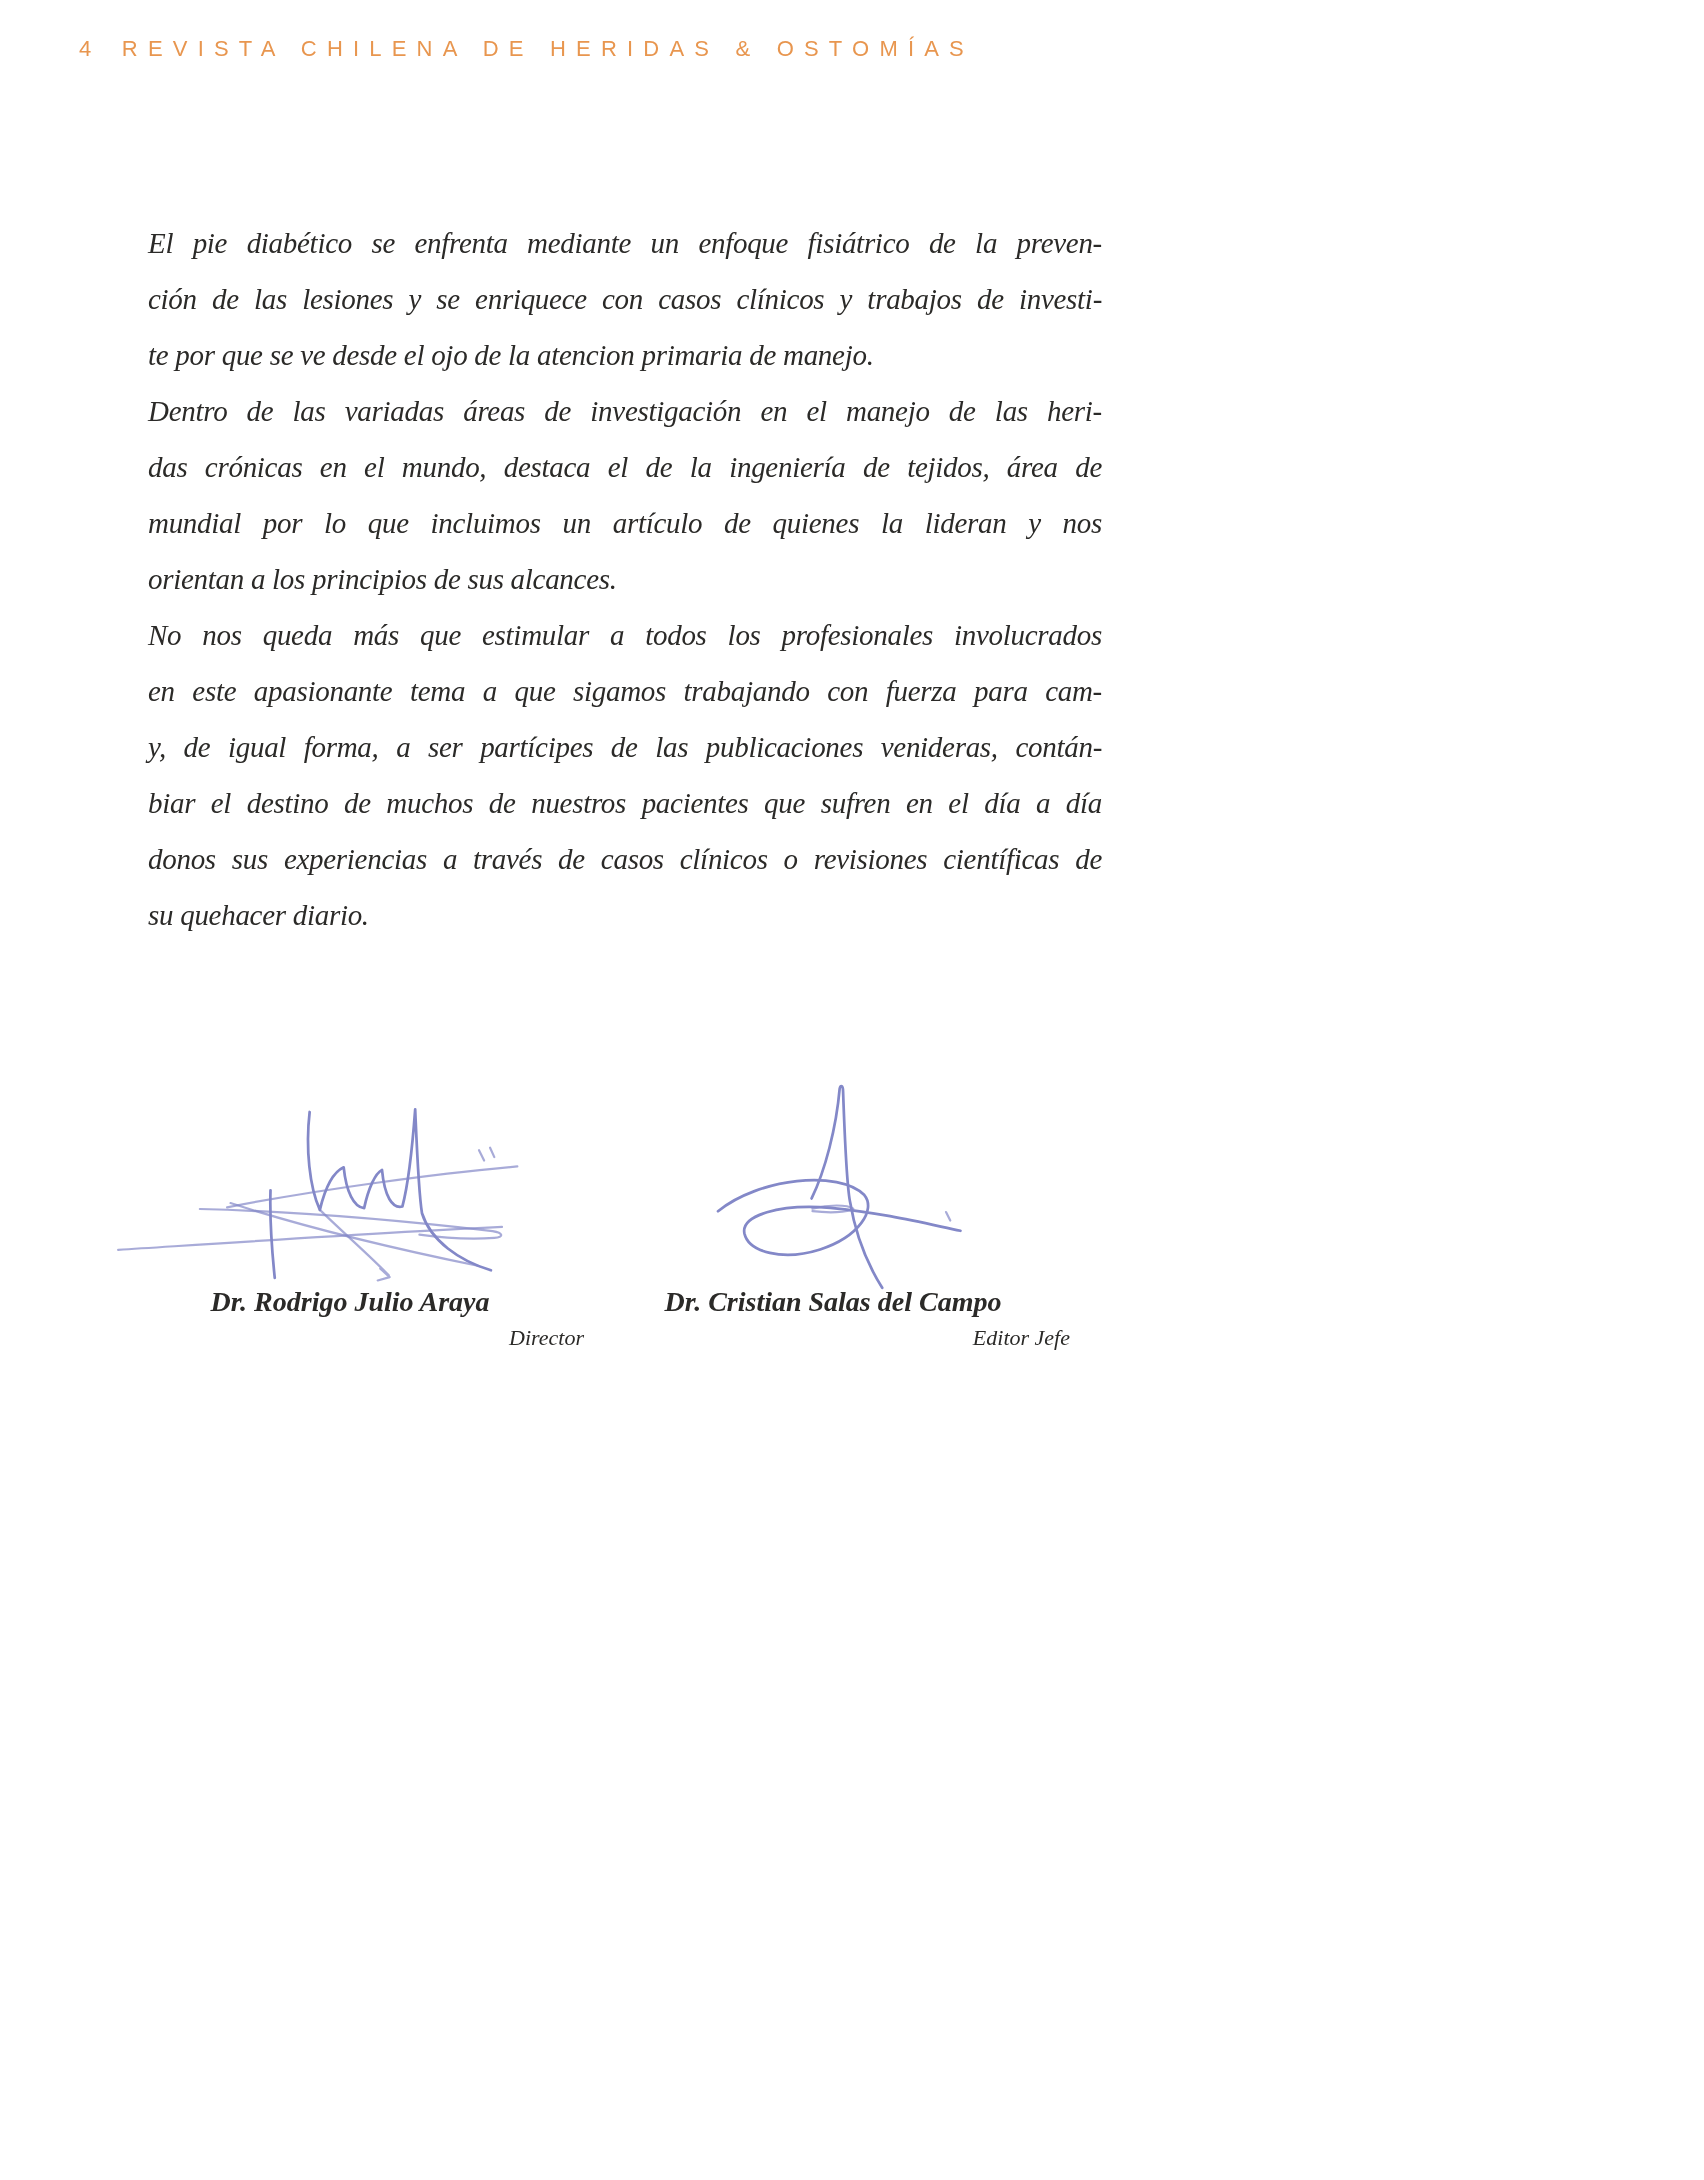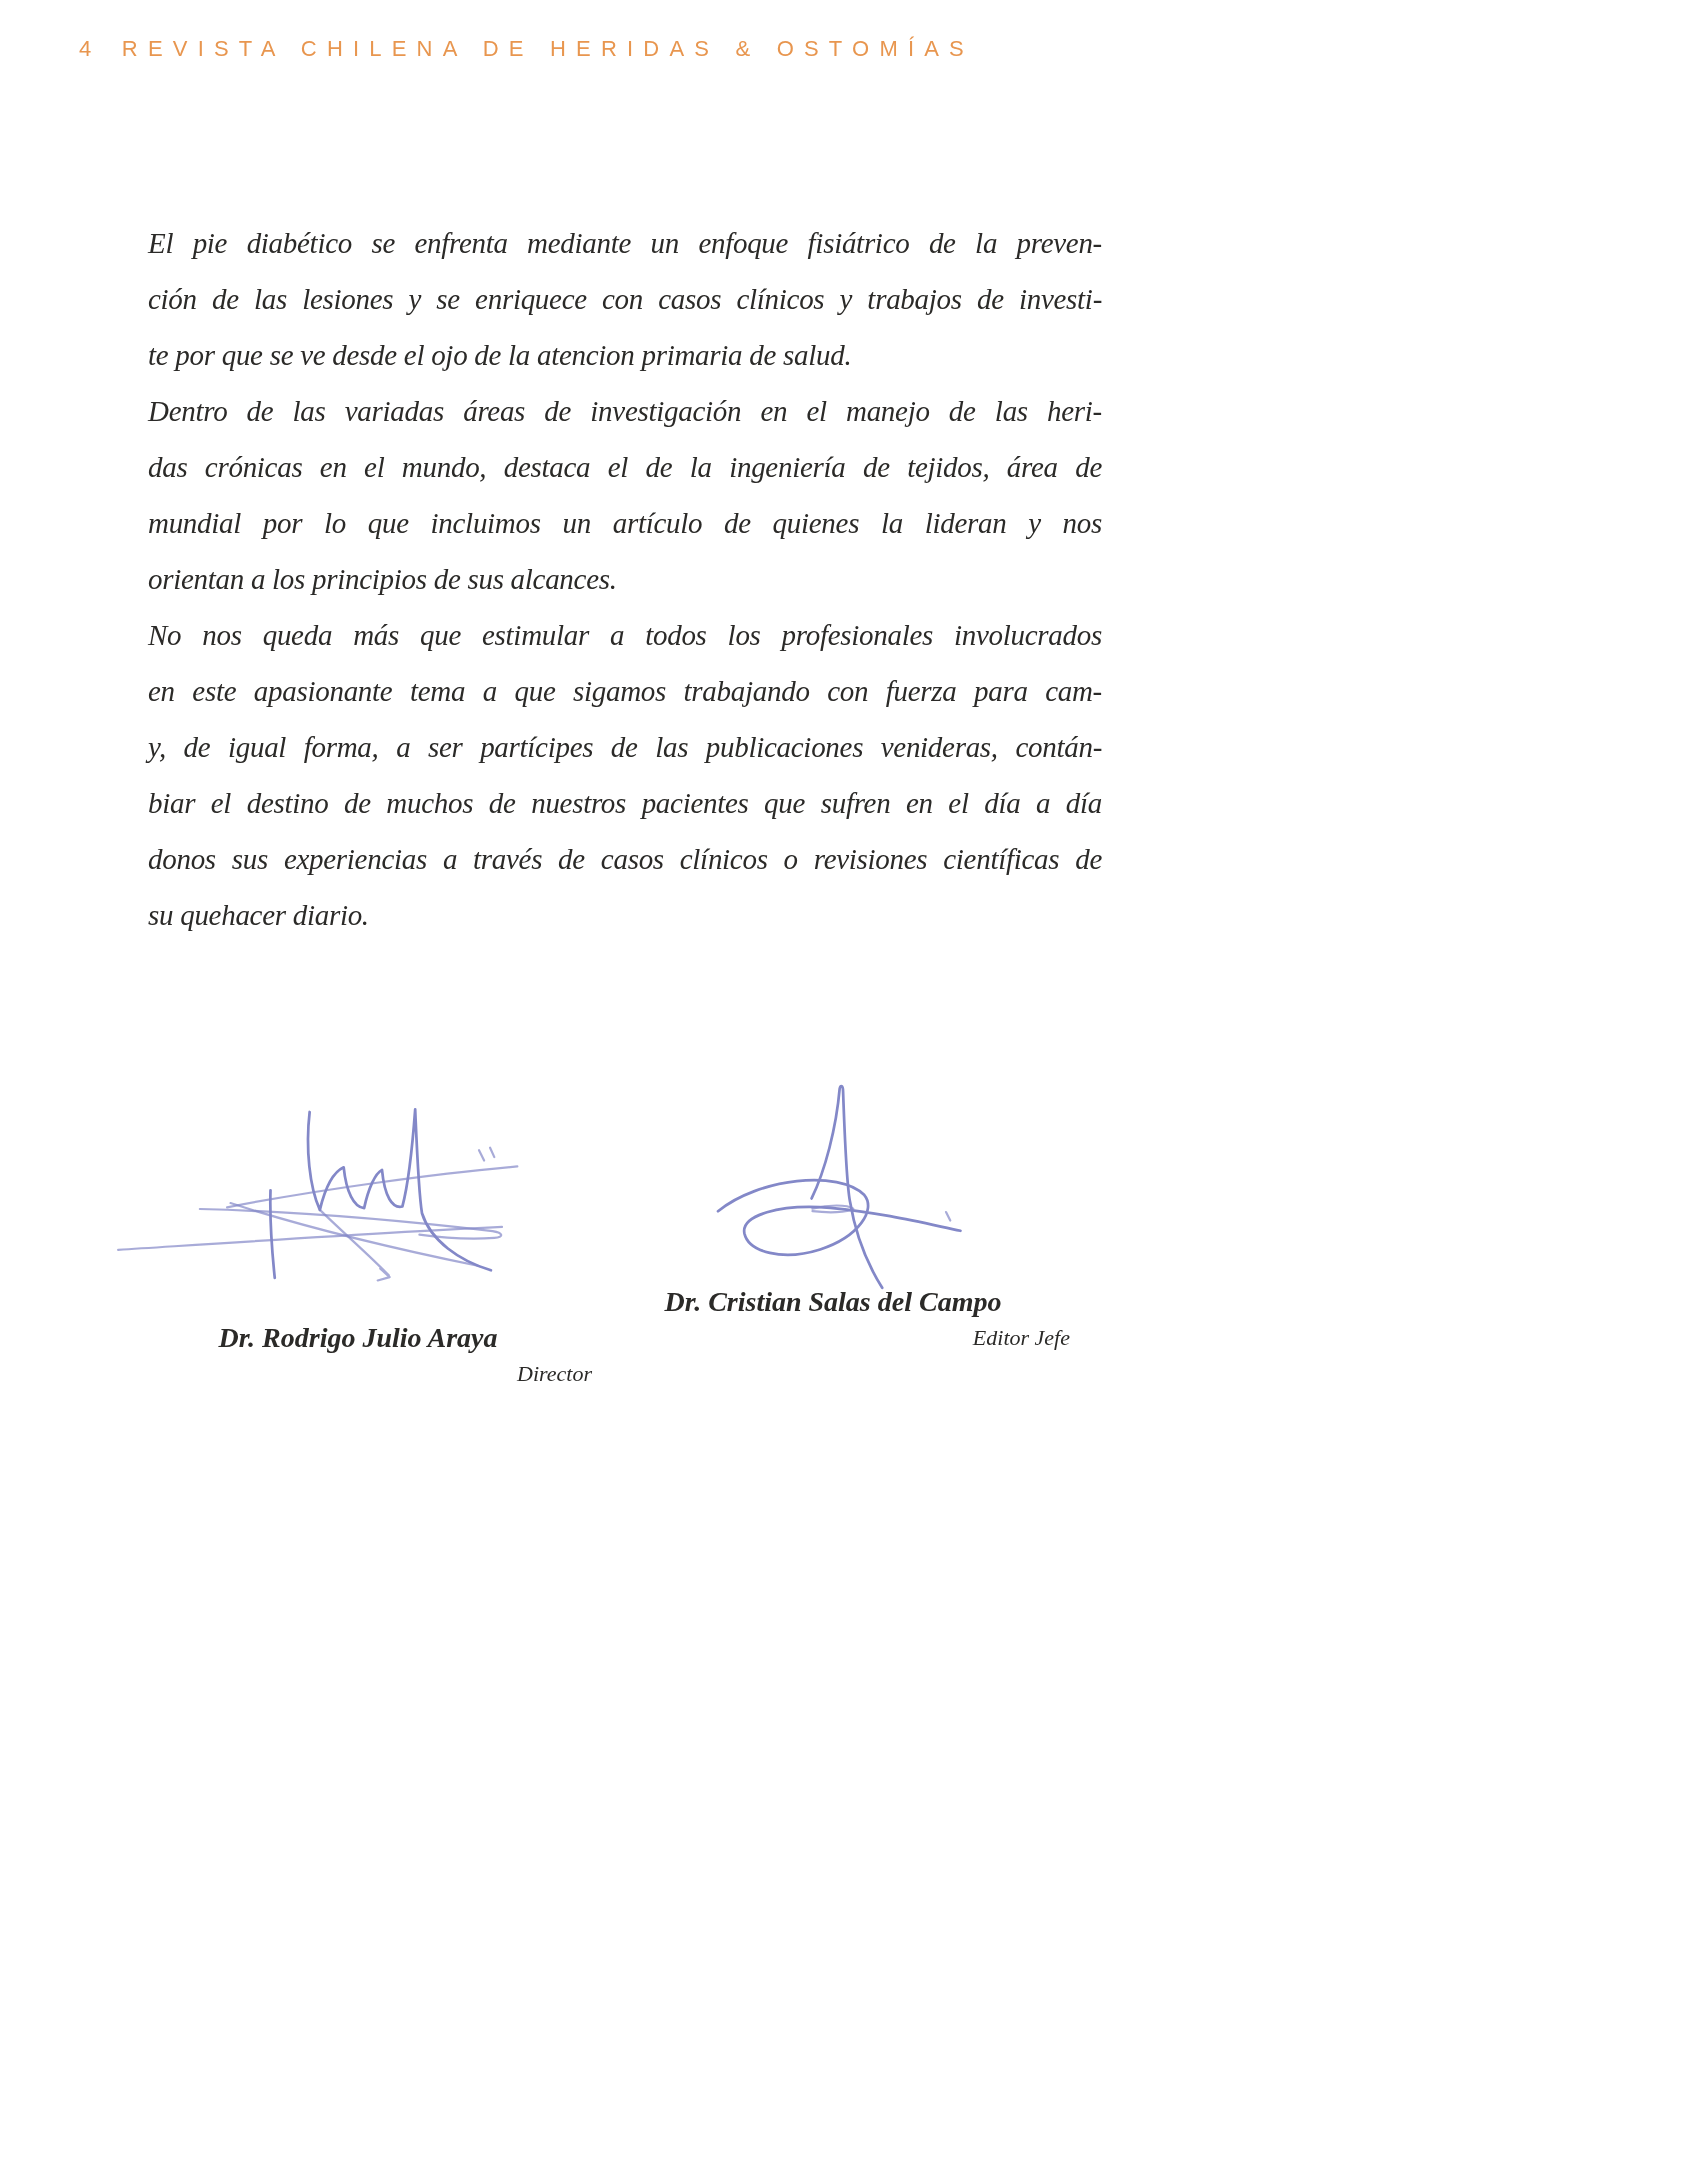--- a/index.html
+++ b/index.html
@@ -81,38 +81,38 @@
     text-align: center;
   }
   .signatory-title {
     position: absolute;
     top: 1325px;
     font-style: italic;
     font-size: 22px;
     color: var(--text);
     text-align: right;
   }
-  .block-left  { left: 124px; width: 468px; margin-top: 36px; }
+  .block-left  { left: 116px; width: 468px; }
   .block-right { left: 596px; width: 474px; }
 </style>
 </head>
 <body>
 
 <div class="page">
 
   <header class="page-header">
     <span>4</span>
     <span>REVISTA CHILENA DE HERIDAS &amp; OSTOMÍAS</span>
   </header>
 
   <div class="editorial">
       <div>
         <div class="line">El pie diabético se enfrenta mediante un enfoque fisiátrico de la preven-</div>
         <div class="line">ción de las lesiones y se enriquece con casos clínicos y trabajos de investi-</div>
-        <div class="line last">te por que se ve desde el ojo de la atencion primaria de salud.</div>
+        <div class="line last">te por que se ve desde el ojo de la atencion primaria de manejo.</div>
       </div>
       <div>
         <div class="line">Dentro de las variadas áreas de investigación en el manejo de las heri-</div>
         <div class="line">das crónicas en el mundo, destaca el de la ingeniería de tejidos, área de</div>
         <div class="line">mundial por lo que incluimos un artículo de quienes la lideran y nos</div>
         <div class="line last">orientan a los principios de sus alcances.</div>
       </div>
       <div>
         <div class="line">No nos queda más que estimular a todos los profesionales involucrados</div>
         <div class="line">en este apasionante tema a que sigamos trabajando con fuerza para cam-</div>

